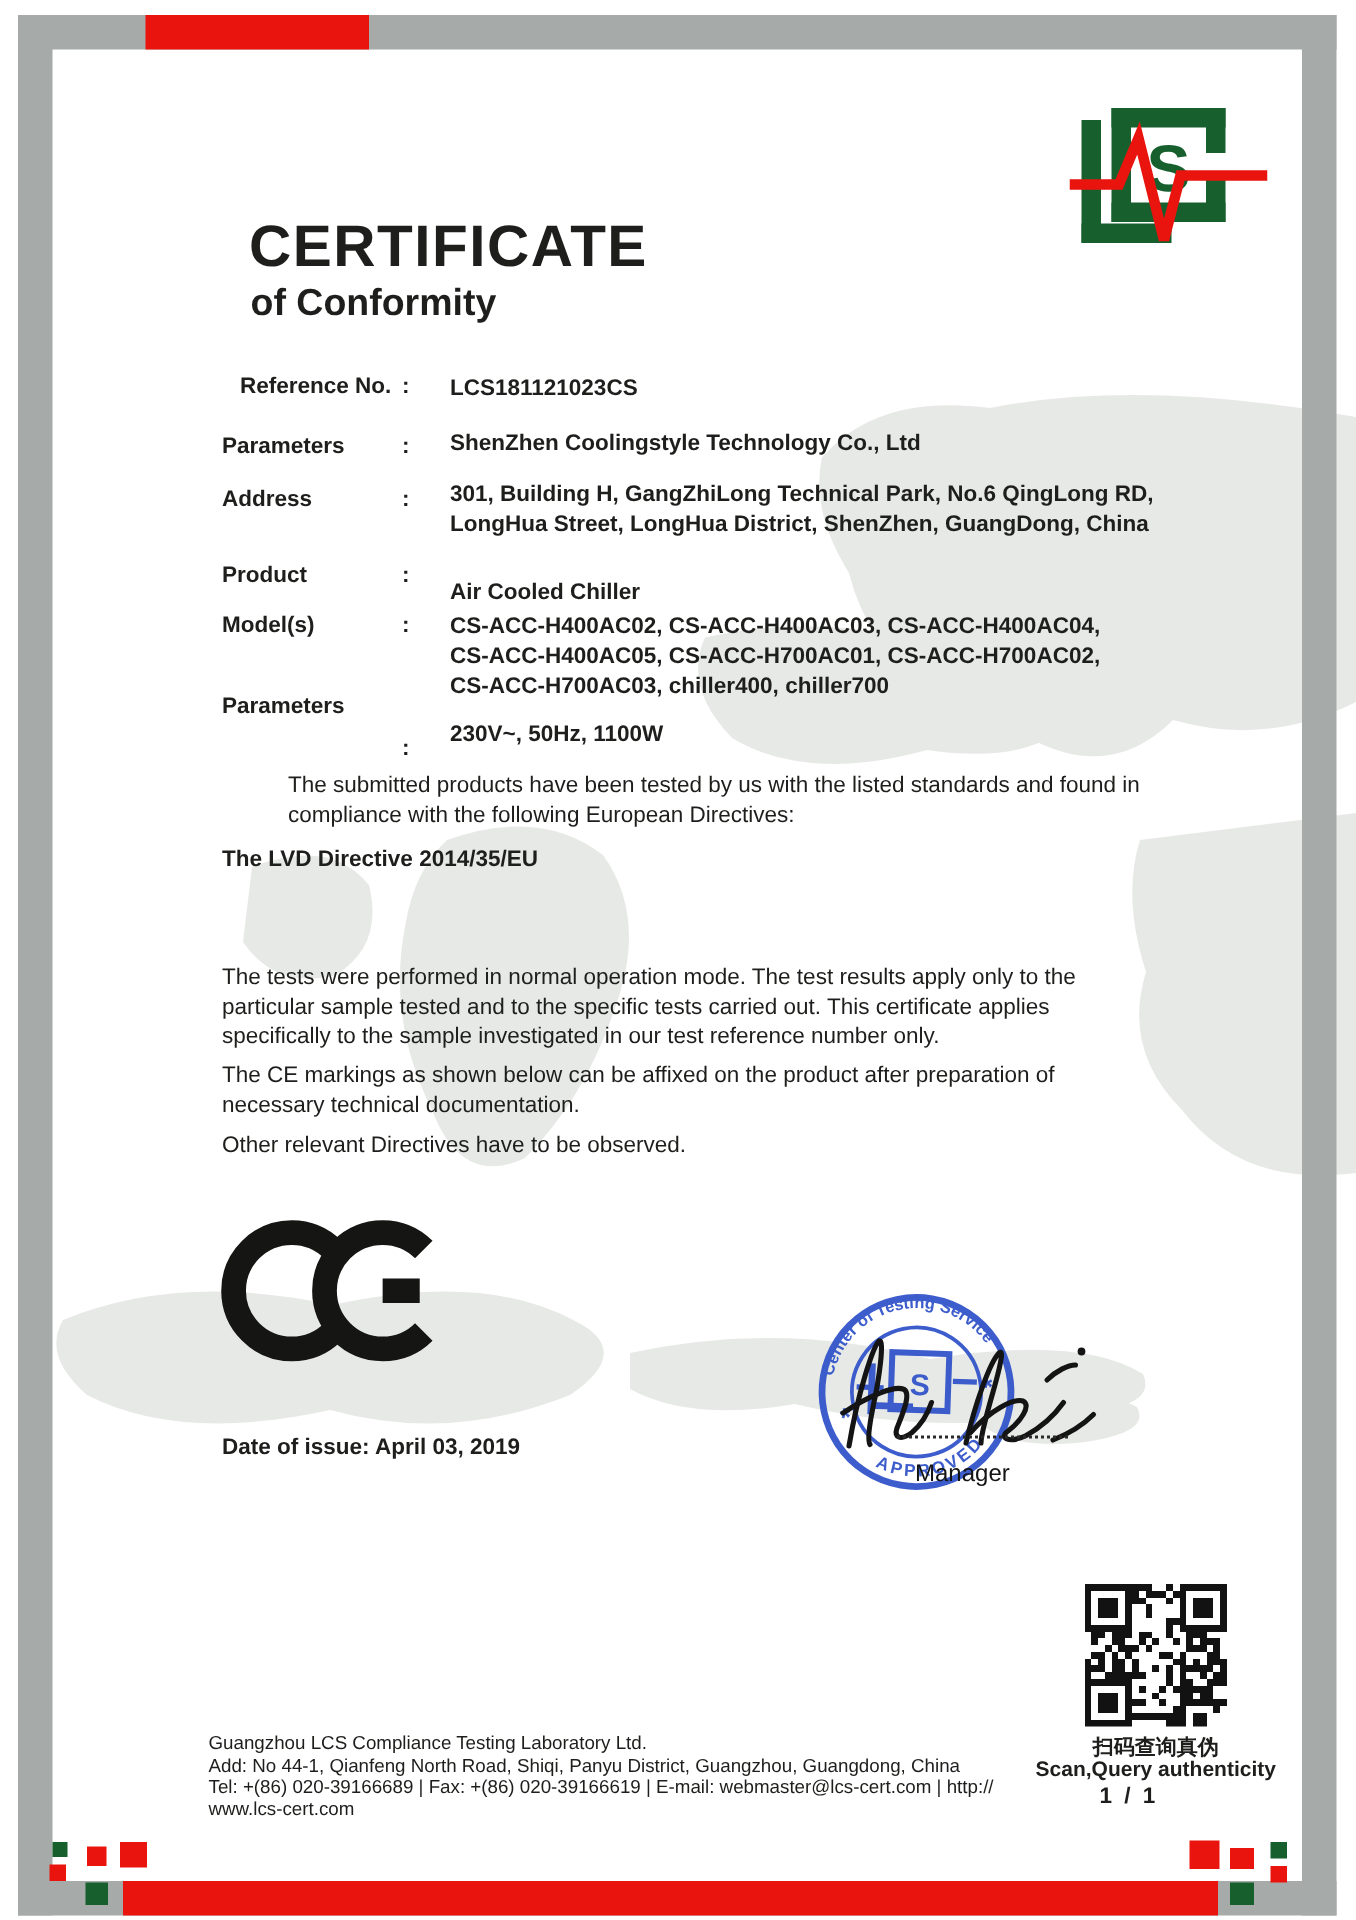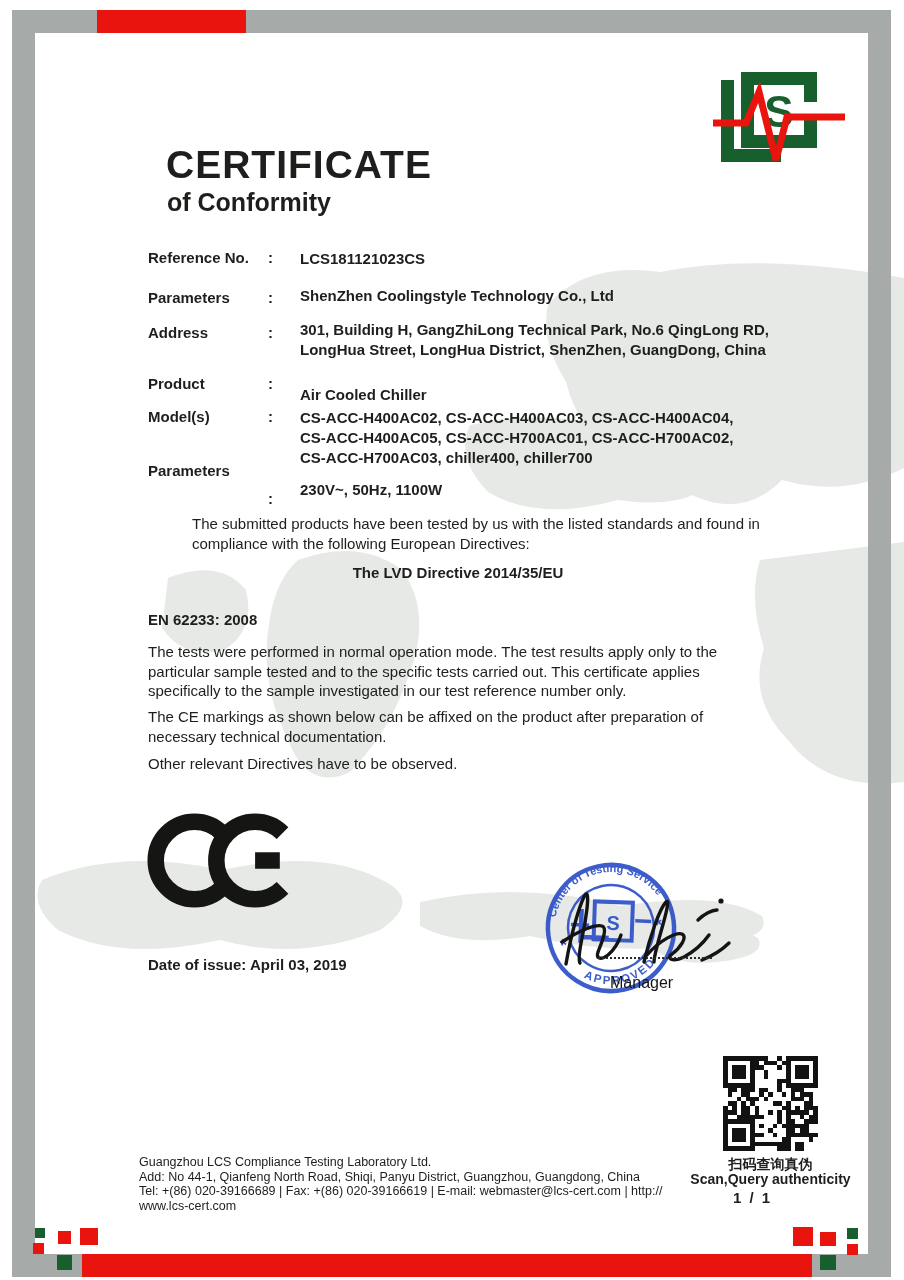--- a/index.html
+++ b/index.html
@@ -80,21 +80,21 @@
 
     <text x="66" y="61" text-anchor="middle" font-size="44" font-weight="bold" font-family="Liberation Serif, DejaVu Serif, serif" fill="#17602e">S</text>
 
     <polyline points="0,57 33,57 46,26 63,94 74,51 132,51" fill="none" stroke="#e9140e" stroke-width="7"></polyline>
   </svg>
 
   <div class="abs title-sub" style="left:167px;top:188px;">of Conformity</div>
   <div class="abs title-main" style="left:166px;top:143px;">CERTIFICATE</div>
 
   <div>
-    <span class="field-label" style="top:249px;">Reference No.</span>
+    <span class="field-label" style="top:249px;margin-left:12px;">Reference No.</span>
     <span class="field-colon" style="top:249px;">:</span>
     <span class="field-value" style="top:249px;width:460px;">LCS181121023CS</span>
   </div>
   <div>
     <span class="field-label" style="top:289px;">Parameters</span>
     <span class="field-colon" style="top:289px;">:</span>
     <span class="field-value" style="top:286px;width:470px;">ShenZhen Coolingstyle Technology Co., Ltd</span>
   </div>
   <div>
     <span class="field-label" style="top:324px;">Address</span>
@@ -111,22 +111,21 @@
     <span class="field-colon" style="top:408px;">:</span>
     <span class="field-value" style="top:408px;width:447px;">CS-ACC-H400AC02, CS-ACC-H400AC03, CS-ACC-H400AC04, CS-ACC-H400AC05, CS-ACC-H700AC01, CS-ACC-H700AC02, CS-ACC-H700AC03, chiller400, chiller700</span>
   </div>
   <div>
     <span class="field-label" style="top:462px;">Parameters</span>
     <span class="field-colon" style="top:490px;">:</span>
     <span class="field-value" style="top:480px;width:460px;">230V~, 50Hz, 1100W</span>
   </div>
 
   <div class="body-text" style="top:514px;width:620px;margin-left:44px;">The submitted products have been tested by us with the listed standards and found in compliance with the following European Directives:</div>
-  <div class="body-text bold" style="top:563px;width:620px;text-align:center;">The LVD Directive 2014/35/EU</div>
-  <div class="body-text bold" style="top:611px;width:620px;line-height:18px;">EN 62233: 2008</div>
+  <div class="body-text bold" style="top:563px;width:620px;">The LVD Directive 2014/35/EU</div>
   <div class="body-text" style="top:642px;width:620px;">The tests were performed in normal operation mode. The test results apply only to the particular sample tested and to the specific tests carried out. This certificate applies specifically to the sample investigated in our test reference number only.</div>
   <div class="body-text" style="top:754px;width:620px;">Other relevant Directives have to be observed.</div>
   <div class="body-text" style="top:707px;width:600px;">The CE markings as shown below can be affixed on the product after preparation of necessary technical documentation.</div>
 
   <svg class="abs" style="left:146px;top:812px;" width="160" height="97" viewBox="0 0 330 200">
     <path d="M156.6 43.4 A80 80 0 1 0 156.6 156.6" fill="none" stroke="#151513" stroke-width="34"></path>
     <path d="M281.6 43.4 A80 80 0 1 0 281.6 156.6" fill="none" stroke="#151513" stroke-width="34"></path>
     <path d="M225 100 H 276" fill="none" stroke="#151513" stroke-width="34"></path>
   </svg>
 

